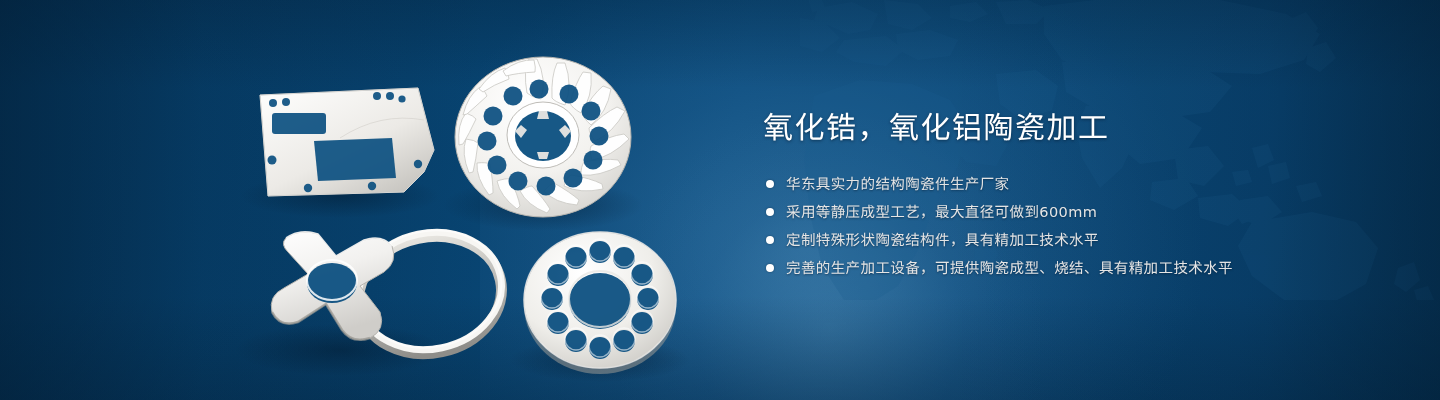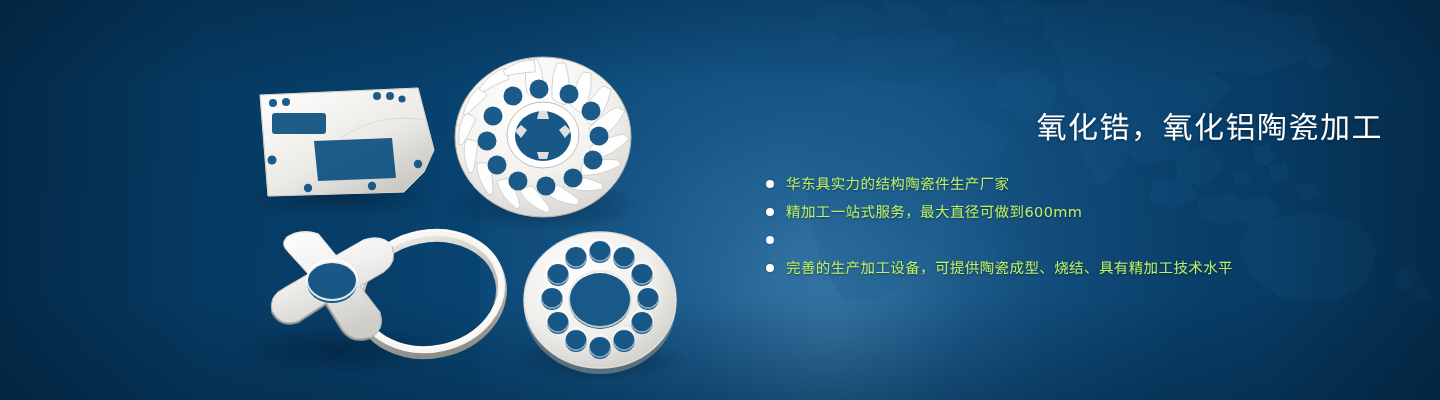--- a/index.html
+++ b/index.html
@@ -6,21 +6,20 @@
   html,body{margin:0;padding:0;background:#0a3d62;}
   *{box-sizing:border-box;}
 
   .banner{
     position:relative;
     width:1440px;
     height:400px;
     overflow:hidden;
     font-family:"DejaVu Sans","Liberation Sans",sans-serif;
     background:#06436f;
-    text-align:right;
   }
 
   
   .bg-base{
     position:absolute; inset:0;
     background:linear-gradient(100deg,#063a63 0%,#07416d 28%,#0a4b7c 50%,#0a4877 68%,#094371 86%,#07395f 100%);
   }
   .bg-glow{
     position:absolute; left:480px; top:-60px; width:720px; height:560px;
     background:radial-gradient(ellipse at 45% 55%, rgba(86,150,197,0.40) 0%, rgba(60,120,170,0.22) 38%, rgba(10,70,115,0.0) 72%);
@@ -79,21 +78,21 @@
     flex:0 0 auto;
     width:8px; height:8px;
     border-radius:50%;
     background:#ffffff;
     margin-right:12px;
     box-shadow:0 0 2px rgba(0,25,45,0.5);
   }
   .bullet-text{
     font-size:14.5px;
     line-height:22px;
-    color:#bef264;
+    color:#e5e5e5;
     letter-spacing:0.4px;
     text-shadow:0 1px 2px rgba(0,20,40,0.5);
     white-space:nowrap;
   }
 </style>
 </head>
 <body>
 
 <div class="banner">
 
@@ -336,24 +335,25 @@
   <div class="copy">
     <h1 class="headline">氧化锆，氧化铝陶瓷加工</h1>
 
     <ul class="bullets">
       <li class="bullet">
         <span class="bullet-dot"></span>
         <span class="bullet-text">华东具实力的结构陶瓷件生产厂家</span>
       </li>
       <li class="bullet">
         <span class="bullet-dot"></span>
-        <span class="bullet-text">精加工一站式服务，最大直径可做到600mm</span>
+        <span class="bullet-text">采用等静压成型工艺，最大直径可做到600mm</span>
       </li>
       <li class="bullet">
         <span class="bullet-dot"></span>
+        <span class="bullet-text">定制特殊形状陶瓷结构件，具有精加工技术水平</span>
       </li>
       <li class="bullet">
         <span class="bullet-dot"></span>
         <span class="bullet-text">完善的生产加工设备，可提供陶瓷成型、烧结、具有精加工技术水平</span>
       </li>
     </ul>
   </div>
 
 </div>
 

